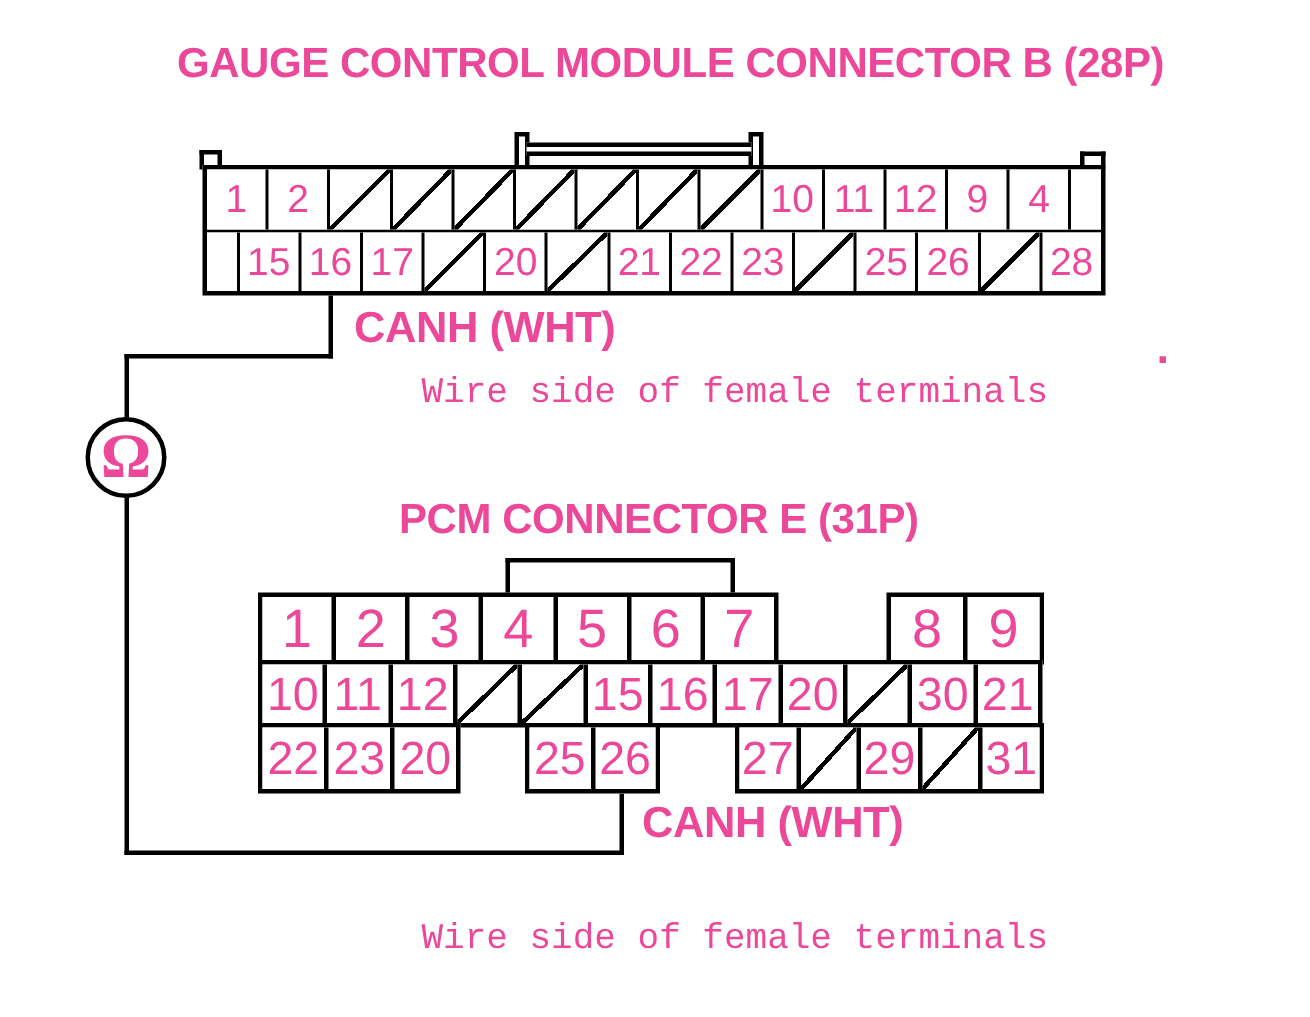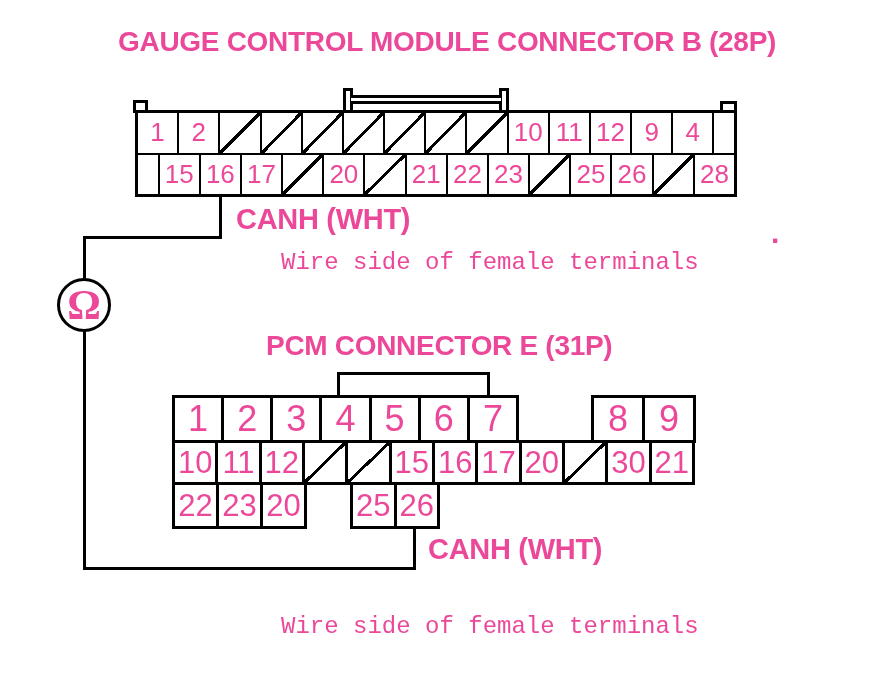--- a/index.html
+++ b/index.html
@@ -139,17 +139,24 @@
 
   <div class="abs e-block e-r23" style="left:172px;top:482px;width:135px;height:47px;">
       <div class="cell pin">22</div>
       <div class="cell pin">23</div>
       <div class="cell pin">20</div>
     </div>
   <div class="abs e-block e-r23" style="left:350px;top:482px;width:90px;height:47px;">
       <div class="cell pin">25</div>
       <div class="cell pin">26</div>
     </div>
+  <div class="abs e-block e-r23" style="left:490px;top:482px;width:206px;height:47px;">
+      <div class="cell pin">27</div>
+      <div class="cell hatch"></div>
+      <div class="cell pin">29</div>
+      <div class="cell hatch"></div>
+      <div class="cell pin">31</div>
+    </div>
 
   <div class="abs wirelabel" style="left:428px;top:533px;">CANH (WHT)</div>
   <div class="abs caption" style="left:233px;top:613px;">Wire side of female terminals</div>
 
 </div>
 
 </body></html>

